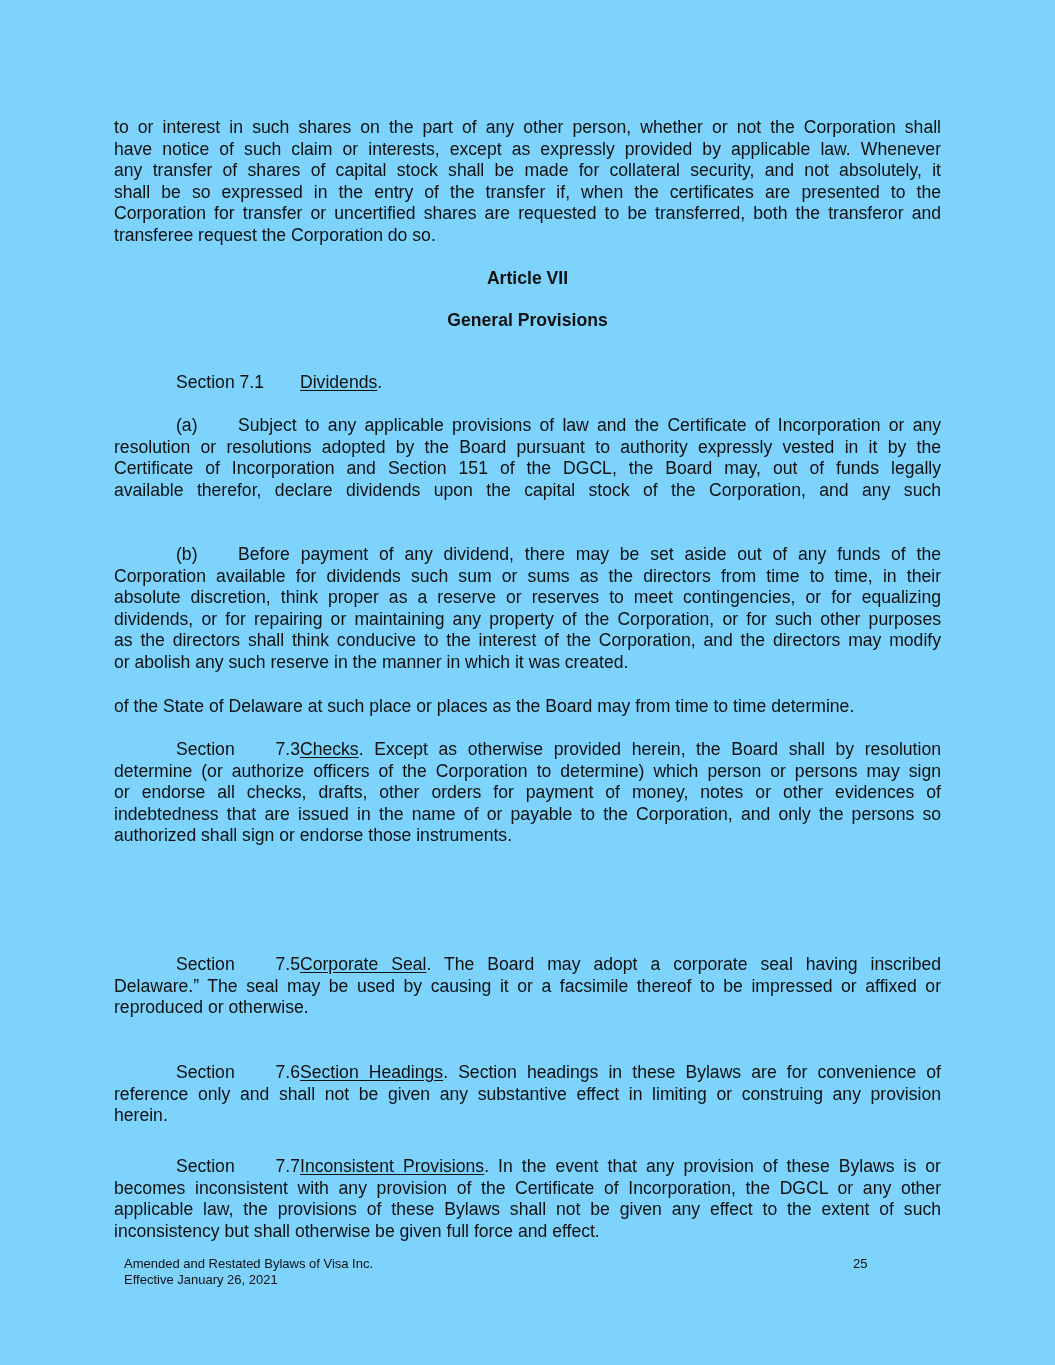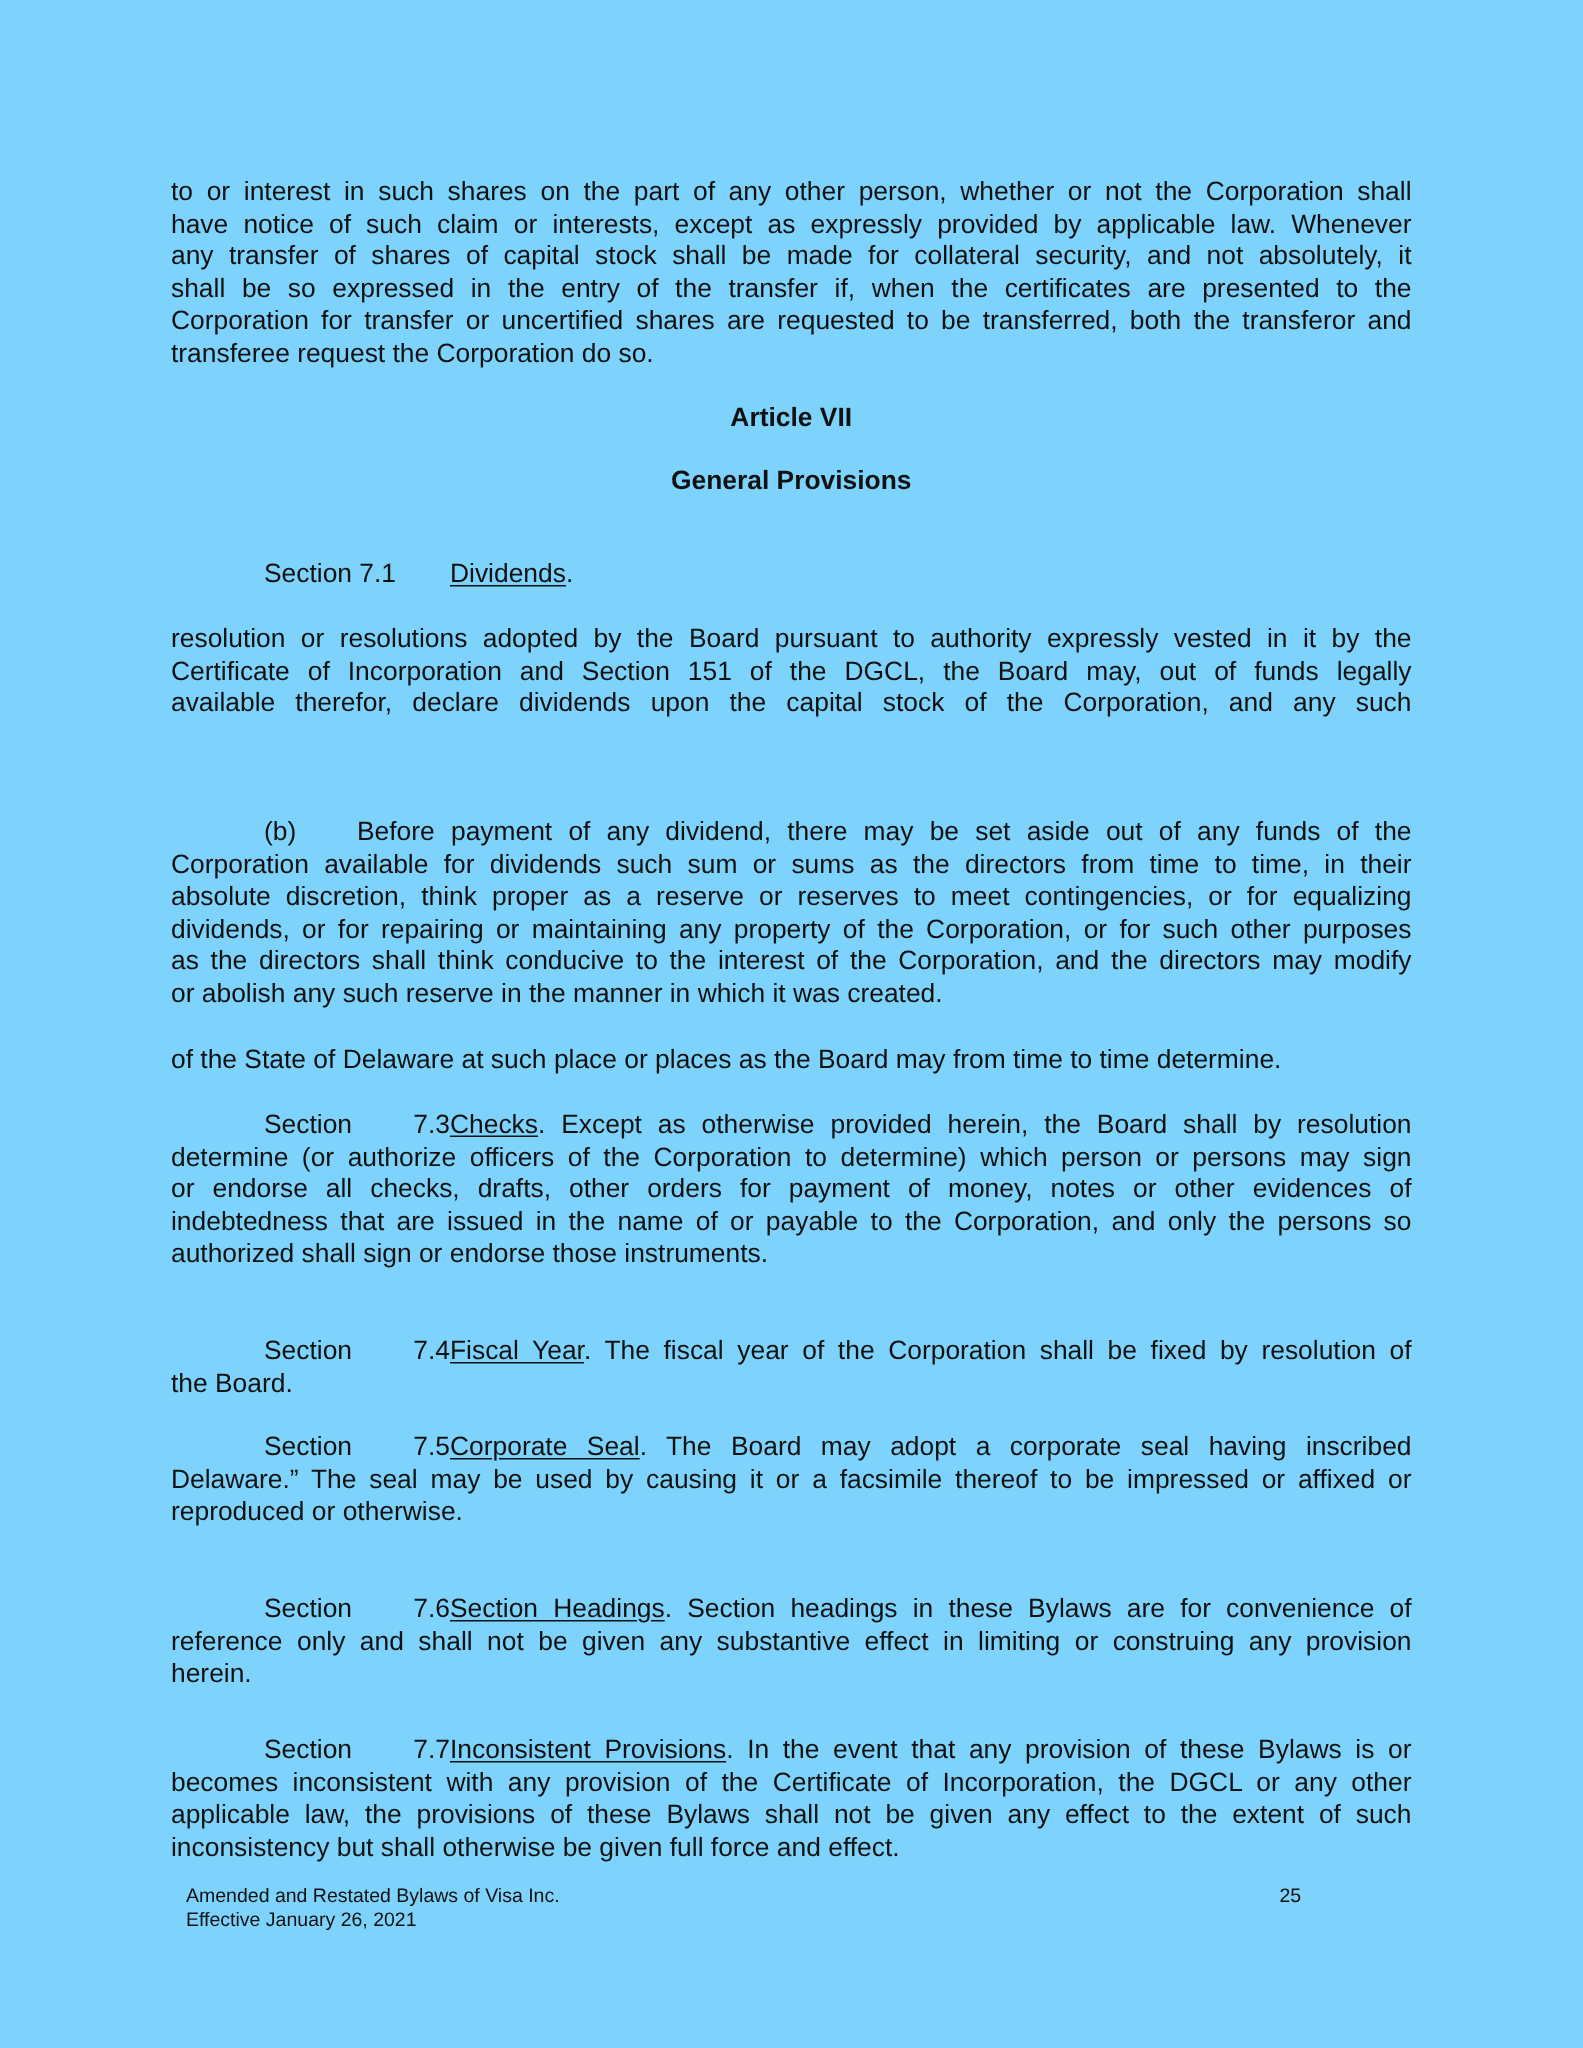--- a/index.html
+++ b/index.html
@@ -33,20 +33,21 @@
   </div>
 
   <div class="heading" style="top:268px;">Article VII</div>
   <div class="heading" style="top:310px;">General Provisions</div>
 
   <div class="body-text" style="top:372px;">
     <span class="line last"><span class="tab1"></span><span class="sec-label">Section 7.1</span><span class="u">Dividends</span><span>.</span></span>
   </div>
 
   <div class="body-text" style="top:415px;">
+    <span class="line"><span class="tab1"></span><span class="sub-label">(a)</span><span>Subject to any applicable provisions of law and the Certificate of Incorporation or any</span></span>
     <span class="line">resolution or resolutions adopted by the Board pursuant to authority expressly vested in it by the</span>
     <span class="line">Certificate of Incorporation and Section 151 of the DGCL, the Board may, out of funds legally</span>
     <span class="line">available therefor, declare dividends upon the capital stock of the Corporation, and any such</span>
   </div>
 
   <div class="body-text" style="top:544px;">
     <span class="line"><span class="tab1"></span><span class="sub-label">(b)</span><span>Before payment of any dividend, there may be set aside out of any funds of the</span></span>
     <span class="line">Corporation available for dividends such sum or sums as the directors from time to time, in their</span>
     <span class="line">absolute discretion, think proper as a reserve or reserves to meet contingencies, or for equalizing</span>
     <span class="line">dividends, or for repairing or maintaining any property of the Corporation, or for such other purposes</span>
@@ -59,24 +60,20 @@
   </div>
 
   <div class="body-text" style="top:739px;">
     <span class="line"><span class="tab1"></span><span class="sec-label">Section 7.3</span><span class="u">Checks</span><span>.  Except as otherwise provided herein, the Board shall by resolution</span></span>
     <span class="line">determine (or authorize officers of the Corporation to determine) which person or persons may sign</span>
     <span class="line">or endorse all checks, drafts, other orders for payment of money, notes or other evidences of</span>
     <span class="line">indebtedness that are issued in the name of or payable to the Corporation, and only the persons so</span>
     <span class="line last">authorized shall sign or endorse those instruments.</span>
   </div>
 
-  <div class="body-text" style="top:890px;">
-    <span class="line"><span class="tab1"></span><span class="sec-label">Section 7.4</span><span class="u">Fiscal Year</span><span>.  The fiscal year of the Corporation shall be fixed by resolution of</span></span>
-    <span class="line last">the Board.</span>
-  </div>
 
   <div class="body-text" style="top:954px;">
     <span class="line"><span class="tab1"></span><span class="sec-label">Section 7.5</span><span class="u">Corporate Seal</span><span>.  The Board may adopt a corporate seal having inscribed</span></span>
     <span class="line">Delaware.” The seal may be used by causing it or a facsimile thereof to be impressed or affixed or</span>
     <span class="line last">reproduced or otherwise.</span>
   </div>
 
   <div class="body-text" style="top:1062px;">
     <span class="line"><span class="tab1"></span><span class="sec-label">Section 7.6</span><span class="u">Section Headings</span><span>.  Section headings in these Bylaws are for convenience of</span></span>
     <span class="line">reference only and shall not be given any substantive effect in limiting or construing any provision</span>

